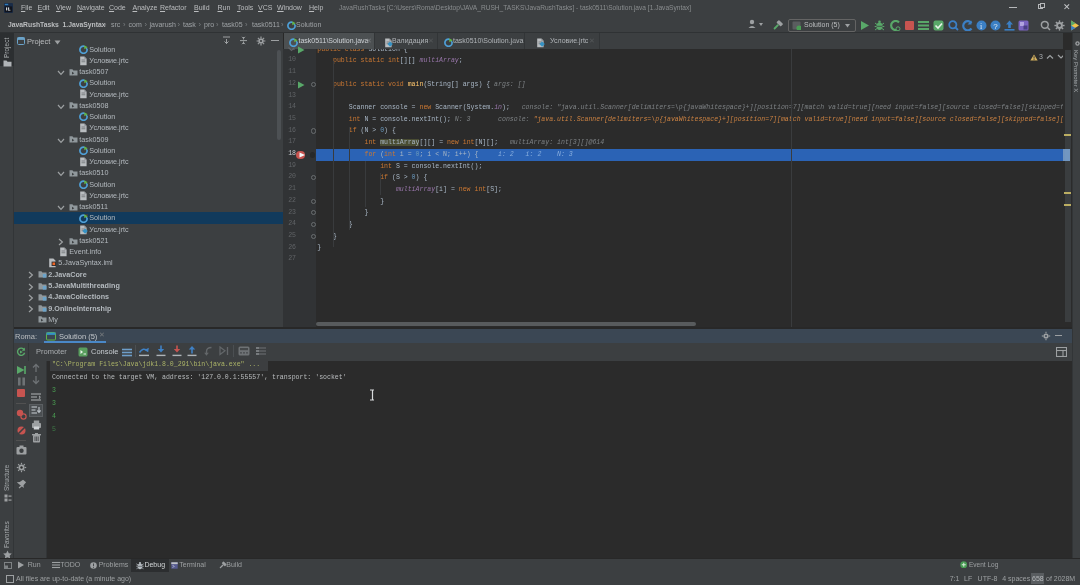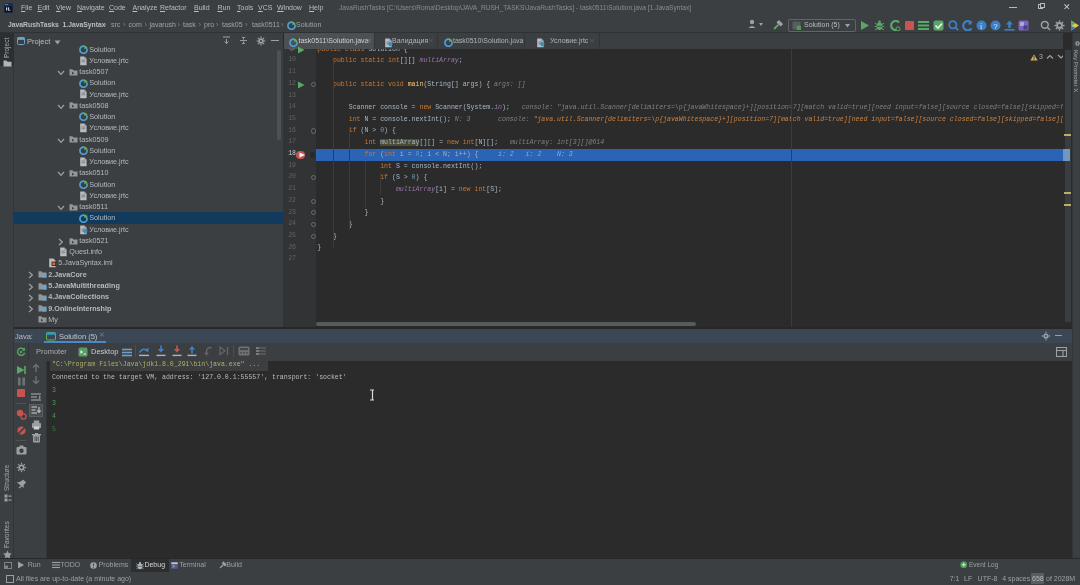--- a/index.html
+++ b/index.html
@@ -332,21 +332,21 @@
     <path d="M0.5 1.3 h2.9 l1 1.2 h4.1 v5 h-8 z" fill="#90989c"></path>
     <path d="M3 3.8 l2.3 1.4 l-2.3 1.4 z" fill="#3c3f41"></path>
   </svg>
 <div class="abs" style="left:79.3px;top:235.9px;font-size:7.2px;font-weight:normal;color:#b4babf;">task0521</div>
 <svg class="abs" style="left:59px;top:247.08px" width="9" height="10">
     <path d="M1.2 0.5 h4.2 l2.2 2.2 v6.5 h-6.4 z" fill="#b9bdc0"></path>
     <path d="M5.4 0.5 l2.2 2.2 h-2.2 z" fill="#8a8e91"></path>
     <rect x="2.5" y="3.6" width="3.8" height="0.8" fill="#6e7275"></rect>
     <rect x="2.5" y="5.4" width="3.8" height="0.8" fill="#6e7275"></rect>
   </svg>
-<div class="abs" style="left:69.3px;top:247.2px;font-size:7.2px;font-weight:normal;color:#b4babf;">Quest.info</div>
+<div class="abs" style="left:69.3px;top:247.2px;font-size:7.2px;font-weight:normal;color:#b4babf;">Event.info</div>
 <svg class="abs" style="left:48px;top:258.34000000000003px" width="9" height="10">
     <path d="M1.2 0.5 h4.2 l2.2 2.2 v6.5 h-6.4 z" fill="#b9bdc0"></path>
     <rect x="3.6" y="3.6" width="4.4" height="4.4" fill="#2d2f31"></rect>
     <rect x="4.5" y="4.5" width="2.6" height="2.6" fill="#f26522"></rect>
   </svg>
 <div class="abs" style="left:58.3px;top:258.4px;font-size:7.2px;font-weight:normal;color:#b4babf;">5.JavaSyntax.iml</div>
 <svg class="abs" style="left:28px;top:271.3px" width="6" height="8">
     <path d="M1 1 l3.4 3 l-3.4 3" stroke="#9da0a2" stroke-width="1.2" fill="none"></path>
   </svg>
 <svg class="abs" style="left:38px;top:270.3px" width="9" height="8">
@@ -519,21 +519,21 @@
 <div class="abs" style="left:1064px;top:191.5px;width:7px;height:2px;background:#bcae62;"></div>
 <div class="abs" style="left:1064px;top:203.5px;width:7px;height:2px;background:#bcae62;"></div>
 <div class="abs" style="left:1072px;top:33px;width:8px;height:525px;background:#3c3f41;border-left:1px solid #323537;"></div>
 <svg class="abs" style="left:1073.5px;top:40px" width="7" height="7">
     <circle cx="3.5" cy="3.5" r="2.2" fill="#9da0a2"></circle>
     <circle cx="3.5" cy="3.5" r="0.9" fill="#3c3f41"></circle>
   </svg>
 <div class="abs" style="left:1073px;top:50px;height:62px;writing-mode:vertical-rl;font-size:6px;color:#a7abae;white-space:nowrap;">Key Promoter X</div>
 <div class="abs" style="left:14px;top:327px;width:1058px;height:2px;background:#282828;"></div>
 <div class="abs" style="left:14px;top:329px;width:1058px;height:14px;background:#3b4754;"></div>
-<div class="abs" style="left:15px;top:331.5px;font-size:7.5px;color:#bbbdbf;">Java:</div>
+<div class="abs" style="left:15px;top:331.5px;font-size:7.5px;color:#bbbdbf;">Roma:</div>
 <svg class="abs" style="left:46px;top:331px" width="10" height="10">
     <rect x="0.5" y="1.5" width="9" height="7.5" rx="1" fill="none" stroke="#62b543" stroke-width="1"></rect>
     <rect x="0.5" y="1.5" width="9" height="2.4" fill="#3592c4"></rect>
   </svg>
 <div class="abs" style="left:59px;top:331.5px;font-size:7.5px;color:#c3c7cb;">Solution (5)</div>
 <div class="abs" style="left:99px;top:331px;font-size:7px;color:#777b7e;">✕</div>
 <div class="abs" style="left:44px;top:341px;width:62px;height:1.6px;background:#4a88c7;"></div>
 <svg class="abs" style="left:1041px;top:331px" width="10" height="10">
     <circle cx="5" cy="5" r="2.6" fill="#9da0a2"></circle>
     <circle cx="5" cy="5" r="1" fill="#3b4754"></circle>
@@ -550,21 +550,21 @@
     <path d="M8.2 2.8 A3.6 3.6 0 1 0 8.6 5.8" stroke="#59a869" stroke-width="1.4" fill="none"></path>
     <path d="M8.9 0.6 l0 3.1 l-3.1 0 z" fill="#59a869"></path>
     <path d="M4 3.4 l2.9 1.6 l-2.9 1.6 z" fill="#59a869"></path>
   </svg>
 <div class="abs" style="left:36px;top:347px;font-size:7.5px;color:#a9adb0;">Promoter</div>
 <svg class="abs" style="left:78px;top:347px" width="10" height="10">
     <rect x="0.5" y="0.5" width="9" height="9" rx="1.5" fill="#599e5e"></rect>
     <path d="M2.5 3 l2.5 2 l-2.5 2 z" fill="#ecf3ed"></path>
     <rect x="5.5" y="6.5" width="2.5" height="1" fill="#ecf3ed"></rect>
   </svg>
-<div class="abs" style="left:91px;top:347px;font-size:7.5px;color:#c6cbd0;">Desktop</div>
+<div class="abs" style="left:91px;top:347px;font-size:7.5px;color:#c6cbd0;">Console</div>
 <div class="abs" style="left:76px;top:358.5px;width:44px;height:1.6px;background:#4a88c7;"></div>
 <svg class="abs" style="left:122px;top:347.5px" width="10" height="9">
     <g stroke="#6e9ec9" stroke-width="1.6">
       <line x1="0" y1="1.5" x2="10" y2="1.5"></line>
       <line x1="0" y1="4.5" x2="10" y2="4.5"></line>
       <line x1="0" y1="7.5" x2="10" y2="7.5"></line>
     </g>
   </svg>
 <div class="abs" style="left:135px;top:345px;width:1px;height:12px;background:#4b4f52;"></div>
 <svg class="abs" style="left:138px;top:346px" width="12" height="11">

